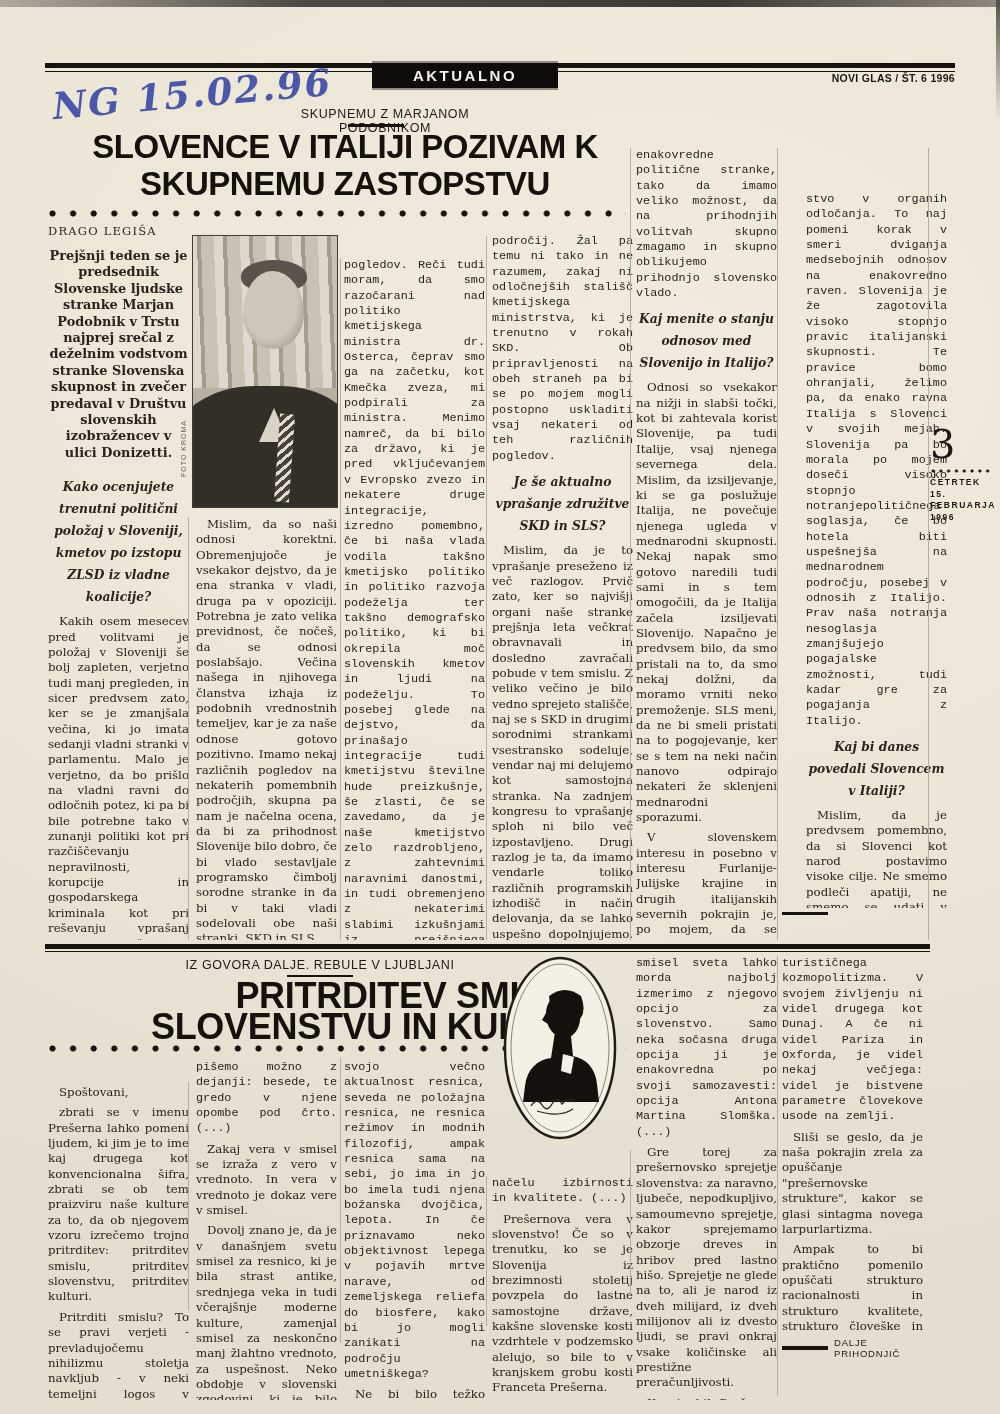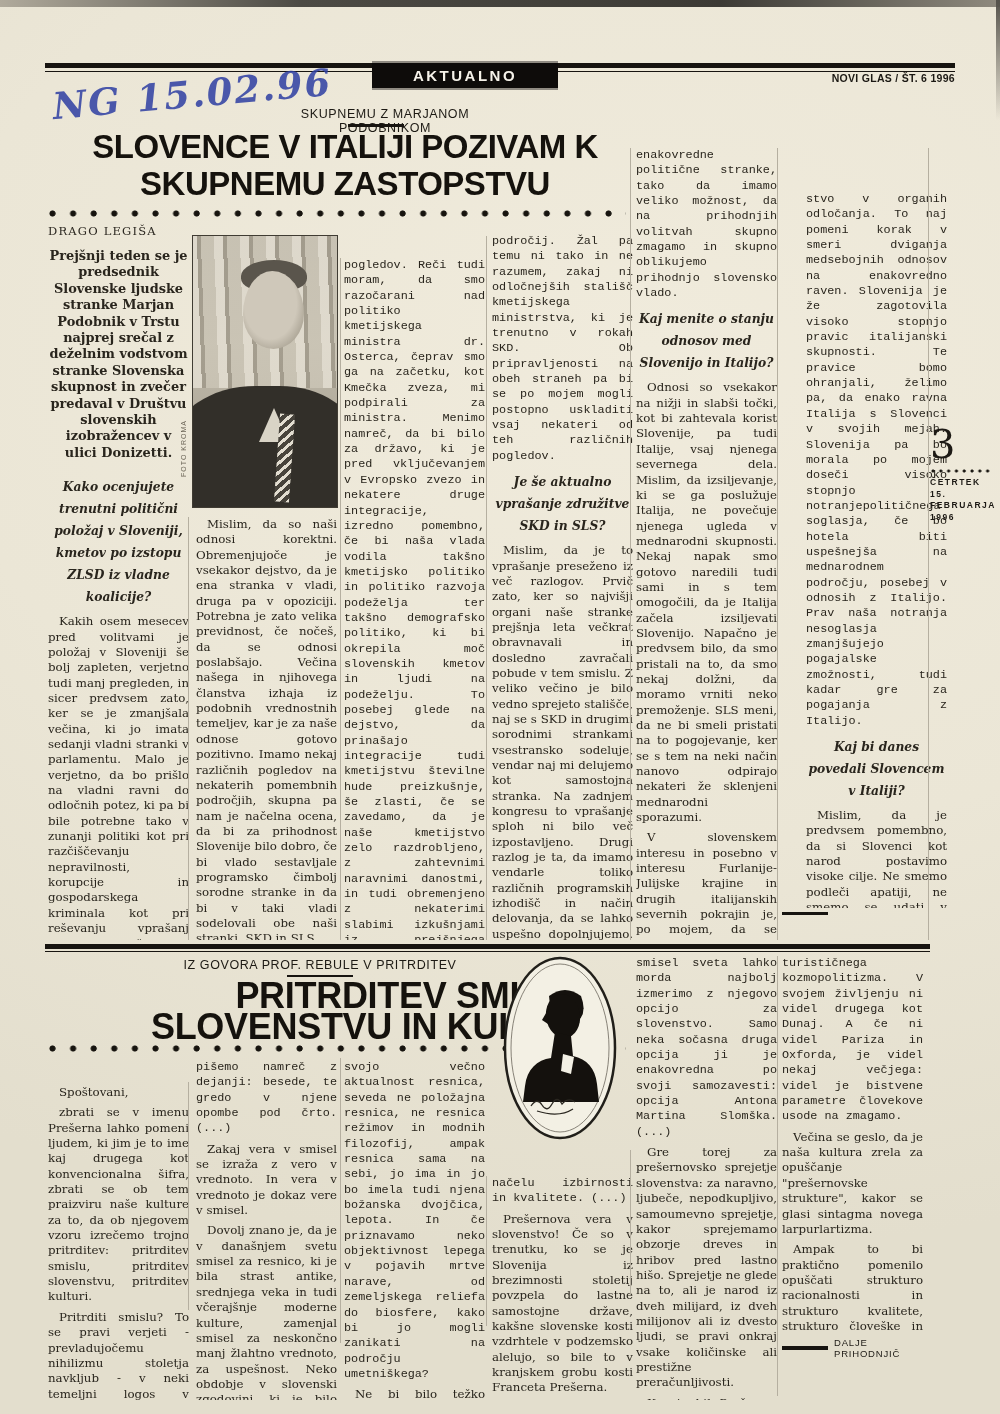--- a/index.html
+++ b/index.html
@@ -140,21 +140,21 @@
     <div class="page-number">3</div>
     <div class="mini-dots"></div>
     <div class="date-line">ČETRTEK</div>
     <div class="date-line">15. FEBRUARJA</div>
     <div class="date-line">1996</div>
   </div>
 
   <div class="rule thick" style="left:45px;top:944px;width:885px"></div>
   <div class="rule thin" style="left:45px;top:951px;width:885px"></div>
 
-  <div class="kicker" style="left:150px;top:958px;width:340px;text-align:center">IZ GOVORA PROF. REBULE V PRITRDITEV</div>
+  <div class="kicker" style="left:150px;top:958px;width:340px;text-align:center">IZ GOVORA DALJE. REBULE V LJUBLJANI</div>
   <div class="kicker-underline" style="left:287px;top:975px;width:66px;height:2px"></div>
   <div class="headline h2a">
     <span class="l1">PRITRDITEV SMISLU,</span>
     <span class="l2">SLOVENSTVU IN KULTURI</span>
   </div>
   <div class="dots" style="left:48px;top:1044px;width:578px"></div>
 
   <div class="cameo">
     <svg width="114" height="184" viewBox="0 0 114 184">
       <ellipse cx="57" cy="92" rx="55" ry="90" fill="#f3f0e4" stroke="#211f1a" stroke-width="2.5"></ellipse>
@@ -167,40 +167,40 @@
       <path d="M28 150 q6 -9 11 -1 t10 -1 t10 0 q6 -7 13 -2 m-38 9 q22 7 36 -2" stroke="#2a2720" stroke-width="1.3" fill="none"></path>
     </svg>
   </div>
 
   <div class="col" style="left:48px;top:1085px;height:315px">
       <p class="normal">Spoštovani,</p>
       <p class="normal">zbrati se v imenu Prešerna lahko pomeni ljudem, ki jim je to ime kaj drugega kot konvencionalna šifra, zbrati se ob tem praizviru naše kulture za to, da ob njegovem vzoru izrečemo trojno pritrditev: pritrditev smislu, pritrditev slovenstvu, pritrditev kulturi.</p>
       <p class="normal">Pritrditi smislu? To se pravi verjeti - prevladujočemu nihilizmu stoletja navkljub - v neki temeljni logos v vesolju, v zgodovini našega planeta, v zgodovini narodov in tudi v naši lastni osebni zgodovini. (...)</p>
     </div>
   <div class="col" style="left:196px;top:1060px;height:340px">
-      <p class="cont">pišemo namreč z dejanji: besede, te gredo v njene opombe pod črto. (...)</p>
+      <p class="cont">pišemo možno z dejanji: besede, te gredo v njene opombe pod črto. (...)</p>
       <p class="normal">Zakaj vera v smisel se izraža z vero v vrednoto. In vera v vrednoto je dokaz vere v smisel.</p>
       <p class="normal">Dovolj znano je, da je v današnjem svetu smisel za resnico, ki je bila strast antike, srednjega veka in tudi včerajšnje moderne kulture, zamenjal smisel za neskončno manj žlahtno vrednoto, za uspešnost. Neko obdobje v slovenski zgodovini, ki je bilo bolj tragično kot epopejsko, je pokazalo, kam pripelje opcija za uspešnost brez resnice. (...)</p>
     </div>
   <div class="col" style="left:344px;top:1060px;height:340px">
       <p class="cont">svojo večno aktualnost resnica, seveda ne položajna resnica, ne resnica režimov in modnih filozofij, ampak resnica sama na sebi, jo ima in jo bo imela tudi njena božanska dvojčica, lepota. In če priznavamo neko objektivnost lepega v pojavih mrtve narave, od zemeljskega reliefa do biosfere, kako bi jo mogli zanikati na področju umetniškega?</p>
       <p class="normal">Ne bi bilo težko dokazati, kako je tudi atomsko-elektronski človek prav tako lačen lepote, kot je lačen resnice.</p>
     </div>
   <div class="col" style="left:492px;top:1176px;height:224px">
       <p class="cont">načelu izbirnosti in kvalitete. (...)</p>
       <p class="normal">Prešernova vera v slovenstvo! Če so v trenutku, ko se je Slovenija iz brezimnosti stoletij povzpela do lastne samostojne države, kakšne slovenske kosti vzdrhtele v podzemsko alelujo, so bile to v kranjskem grobu kosti Franceta Prešerna.</p>
     </div>
   <div class="col" style="left:636px;top:956px;height:444px">
       <p class="cont">smisel sveta lahko morda najbolj izmerimo z njegovo opcijo za slovenstvo. Samo neka sočasna druga opcija ji je enakovredna po svoji samozavesti: opcija Antona Martina Slomška. (...)</p>
       <p class="normal">Gre torej za prešernovsko sprejetje slovenstva: za naravno, ljubeče, nepodkupljivo, samoumevno sprejetje, kakor sprejemamo obzorje dreves in hribov pred lastno hišo. Sprejetje ne glede na to, ali je narod iz dveh milijard, iz dveh milijonov ali iz dvesto ljudi, se pravi onkraj vsake količinske ali prestižne preračunljivosti.</p>
       <p class="normal">Ker je bil Prešeren, da povzamem Župančičev verz, preglobokih korenin, da bi se bal daljin, je lahko zrasel v našega prvega velikega svetovljana. In zrastel je prav iz te svoje lastne antejevske duhovne drže, ne pa iz kakšnega kulturno-štipendijsko-</p>
     </div>
   <div class="col" style="left:782px;top:956px;height:378px">
-      <p class="cont">turističnega kozmopolitizma. V svojem življenju ni videl drugega kot Dunaj. A če ni videl Pariza in Oxforda, je videl nekaj večjega: videl je bistvene parametre človekove usode na zmagamo.</p>
-      <p class="normal">Večina se geslo, da je naša kultura zrela za opuščanje "prešernovske strukture", kakor se glasi sintagma novega larpurlartizma.</p>
+      <p class="cont">turističnega kozmopolitizma. V svojem življenju ni videl drugega kot Dunaj. A če ni videl Pariza in Oxforda, je videl nekaj večjega: videl je bistvene parametre človekove usode na zemlji.</p>
+      <p class="normal">Sliši se geslo, da je naša pokrajin zrela za opuščanje "prešernovske strukture", kakor se glasi sintagma novega larpurlartizma.</p>
       <p class="normal">Ampak to bi praktično pomenilo opuščati strukturo racionalnosti in strukturo kvalitete, strukturo človeške in narodne usodnosti.</p>
     </div>
 
   <div class="vrule" style="left:188px;top:1082px;height:228px"></div>
   <div class="vrule" style="left:340px;top:1058px;height:285px"></div>
   <div class="vrule" style="left:486px;top:1176px;height:150px"></div>
   <div class="vrule" style="left:630px;top:1150px;height:145px"></div>
   <div class="vrule" style="left:777px;top:956px;height:440px"></div>
 
   <div class="footer-note">

